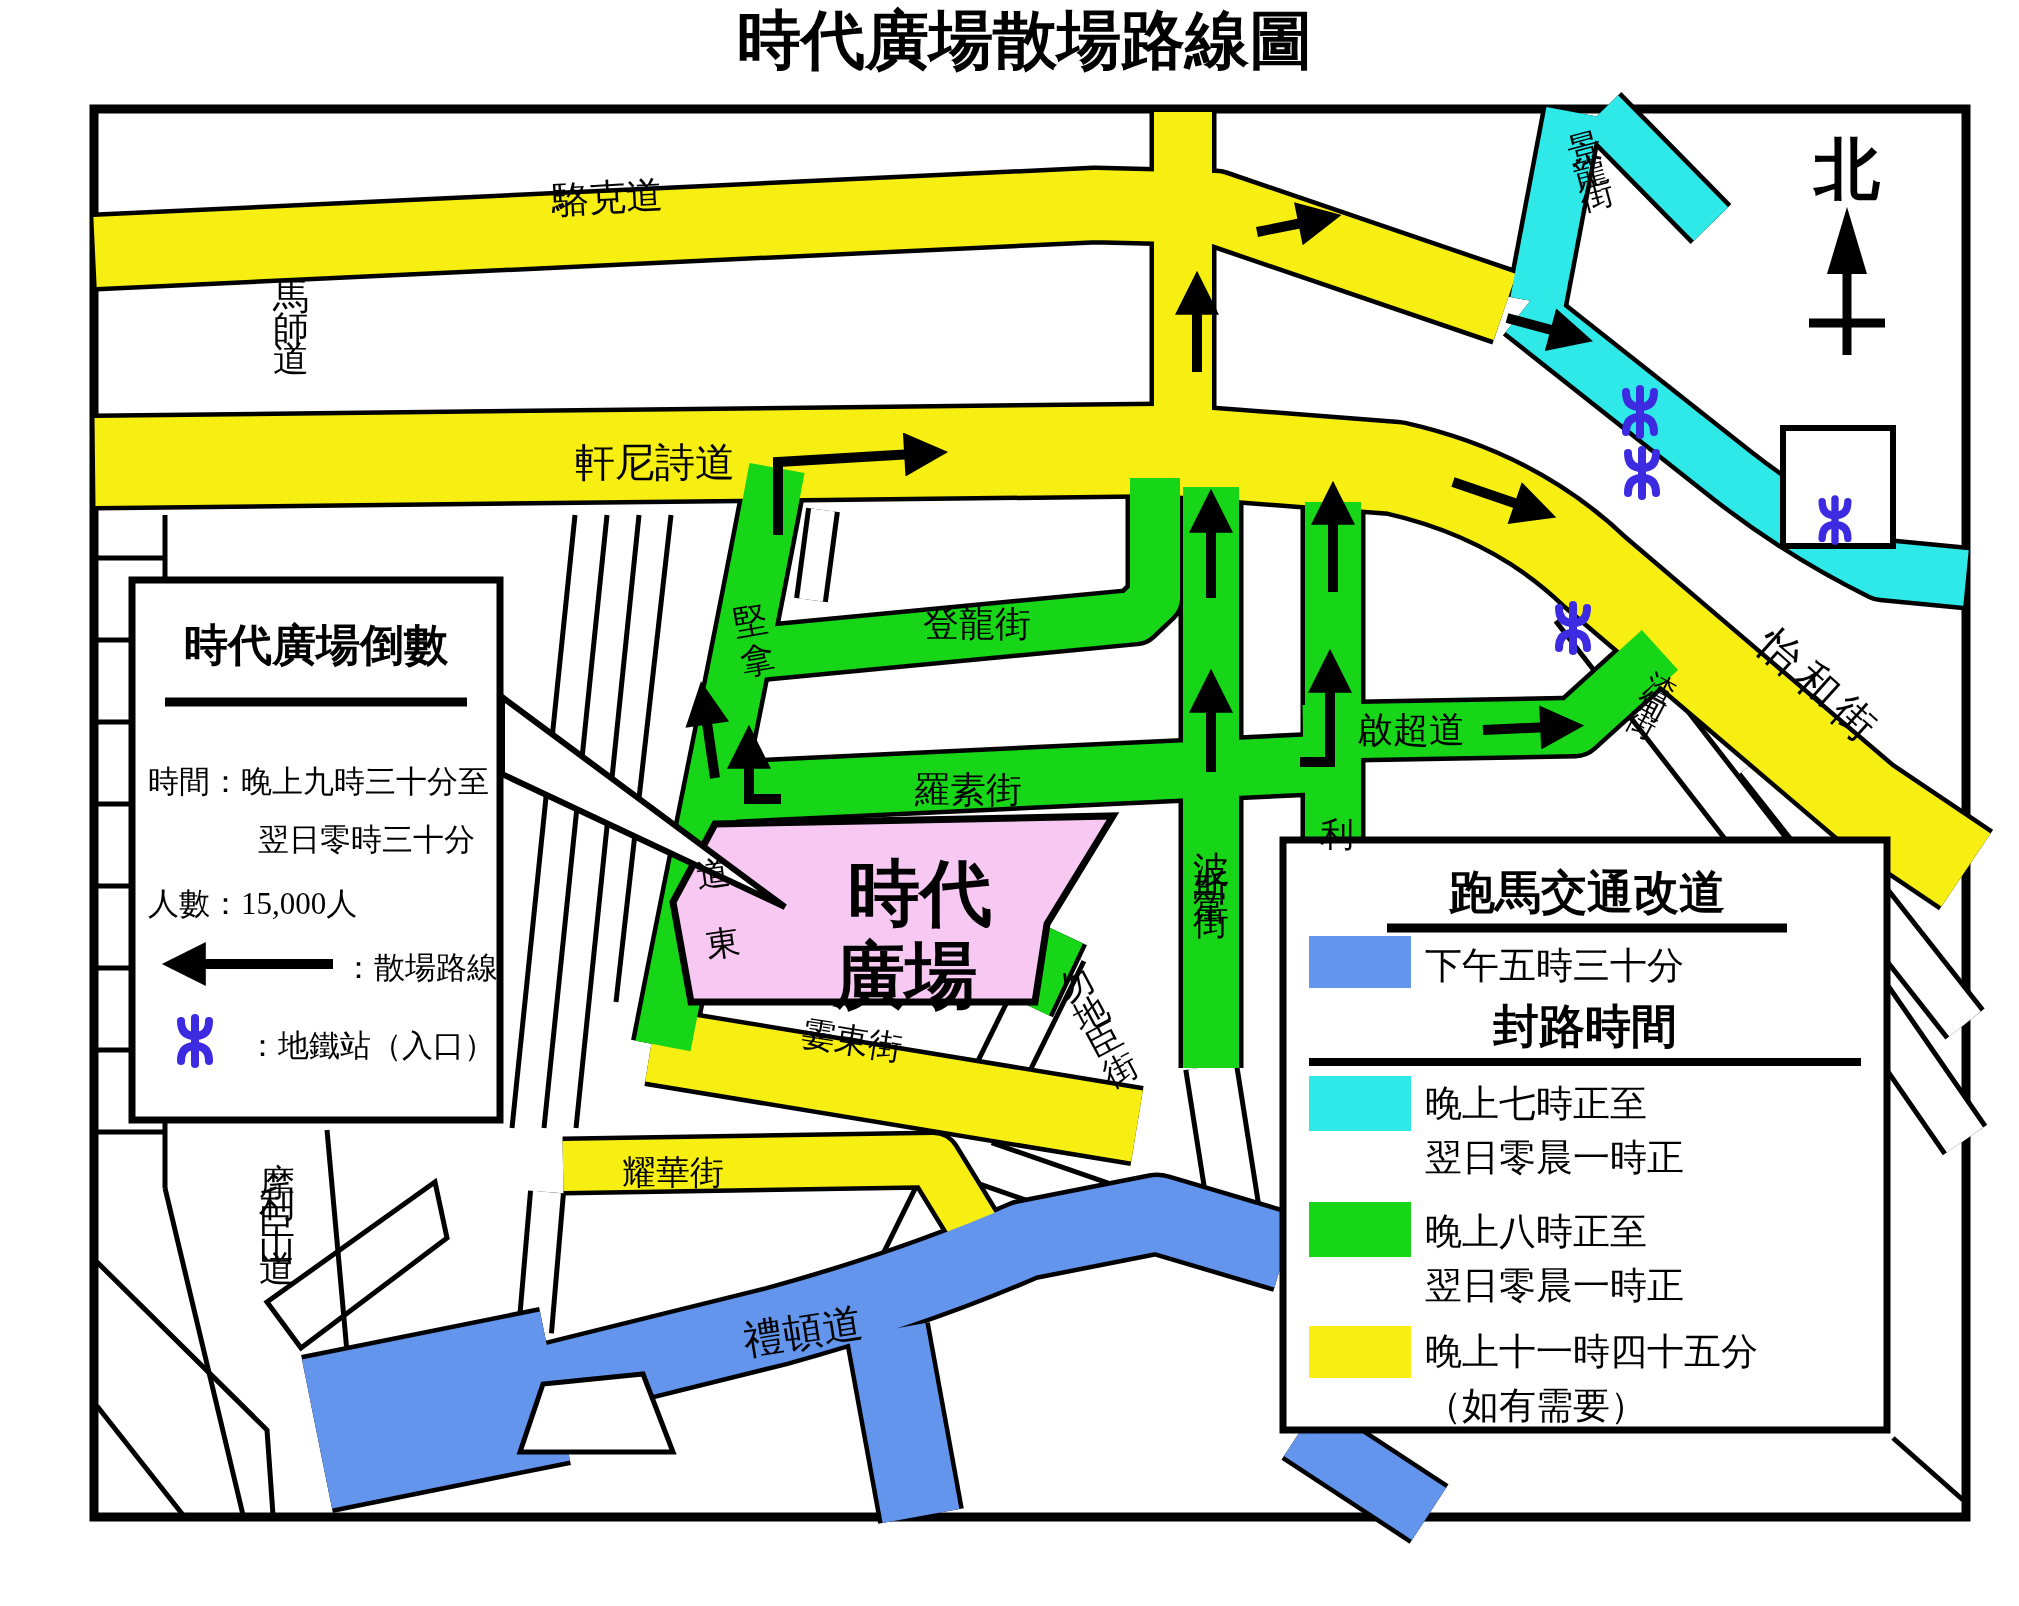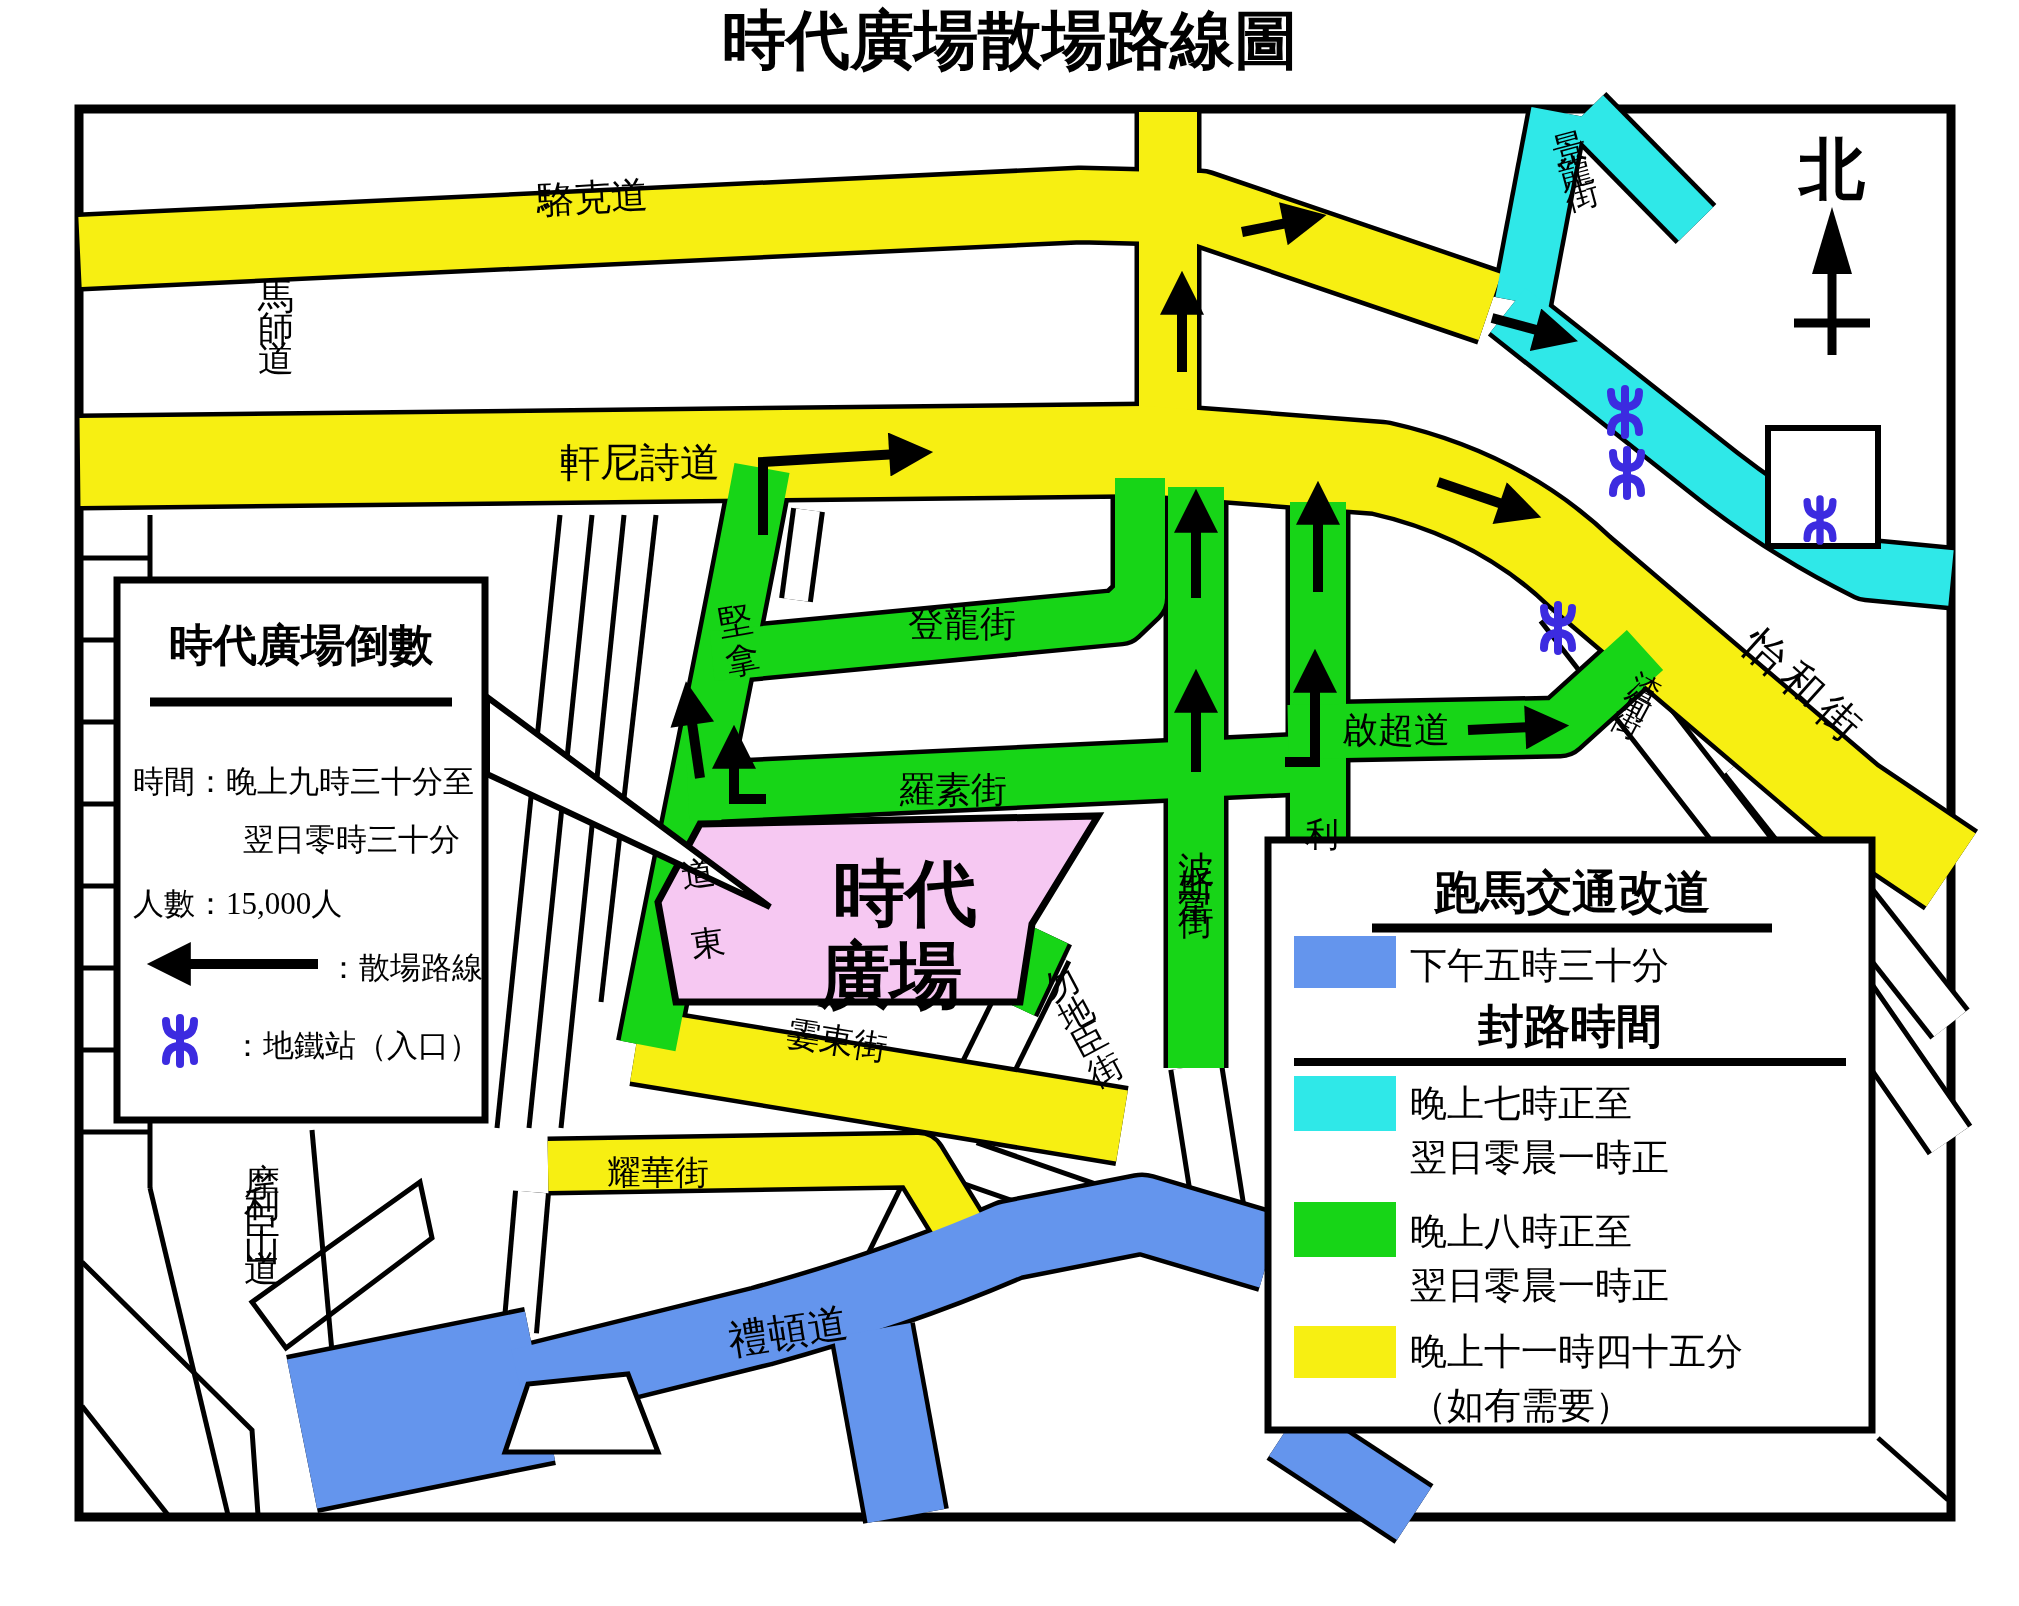--- a/index.html
+++ b/index.html
@@ -1,16 +1,16 @@
 <!DOCTYPE html>
 <html style="--c-yellow: #f7ef12; --c-green: #17d517; --c-cyan: #2fe8e8; --c-blue: #6495ed; --c-pink: #f6c8f2; --c-mtr: #3c2be0;"><head>
 <meta charset="utf-8">
 <style>
   html,body{margin:0;padding:0;background:#fff;}
-  .stage{position:relative;width:1730px;height:1606px;font-family:"Liberation Serif","DejaVu Serif",serif;}
+  .stage{position:relative;width:1730px;height:1606px;font-family:"Liberation Serif","DejaVu Serif",serif;margin-left:15px;}
   svg{display:block;}
   .cas{stroke:#000;fill:none;stroke-linecap:butt;stroke-linejoin:round;}
   .rd{fill:none;stroke-linecap:butt;stroke-linejoin:round;}
   .f-white{stroke:#fff;}
   .f-yellow{stroke:var(--c-yellow,#f7ef12);}
   .f-green{stroke:var(--c-green,#17d517);}
   .f-cyan{stroke:var(--c-cyan,#2fe8e8);}
   .f-blue{stroke:var(--c-blue,#6495ed);}
   .thin{stroke:#000;stroke-width:5;fill:none;}
   .lbl{fill:#000;font-family:"Liberation Serif","DejaVu Serif",serif;}

